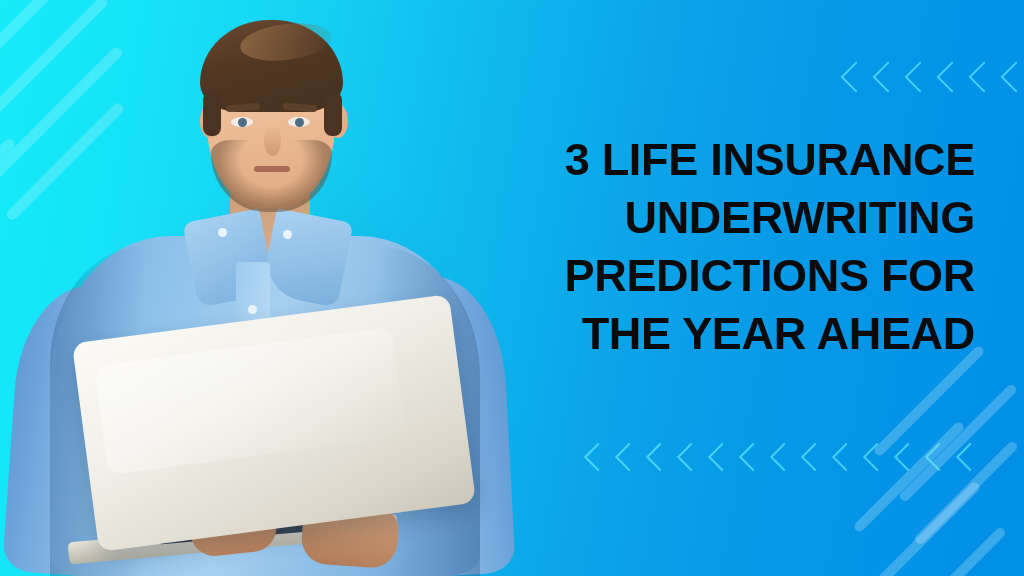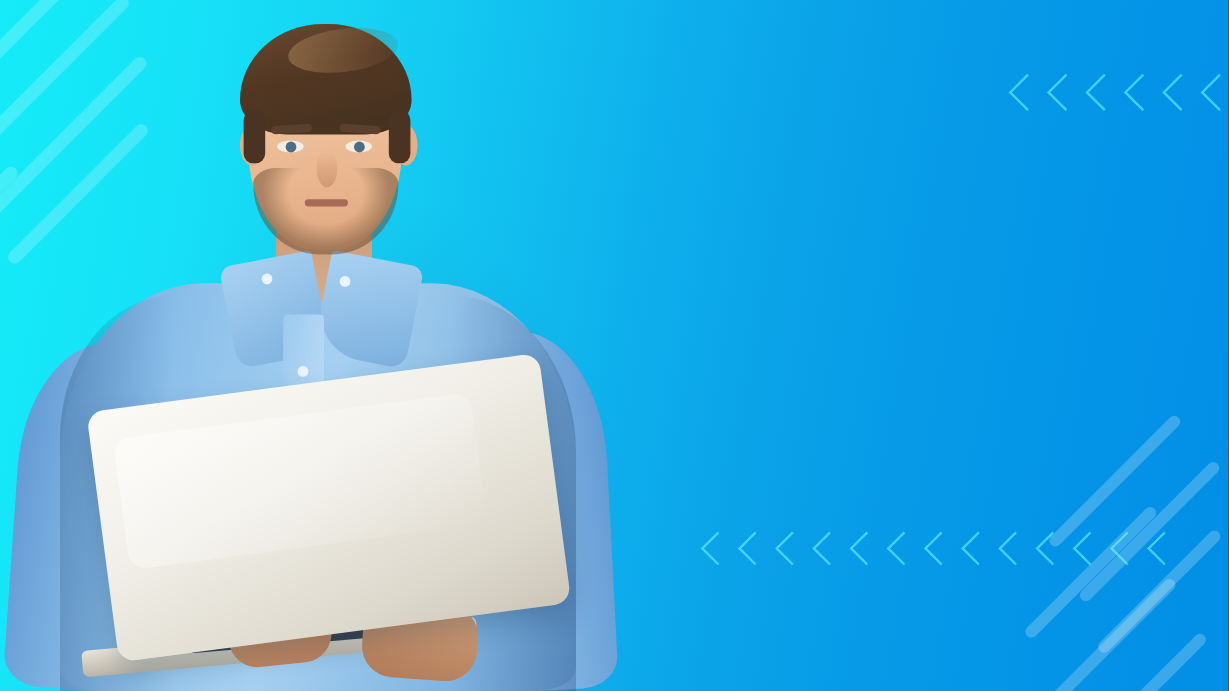--- a/index.html
+++ b/index.html
@@ -520,14 +520,15 @@
     <div class="finger f1"></div>
     <div class="finger f2"></div>
     <div class="finger f3"></div>
     <div class="finger f4"></div>
     <div class="hand-l"></div>
     <div class="hand-r"></div>
     <div class="laptop-lid"></div>
     <div class="laptop-lid-sheen"></div>
   </div>
 
+  <h1 class="headline">3 LIFE INSURANCE UNDERWRITING PREDICTIONS FOR THE YEAR AHEAD</h1>
 
 </div>
 
 </body></html>

